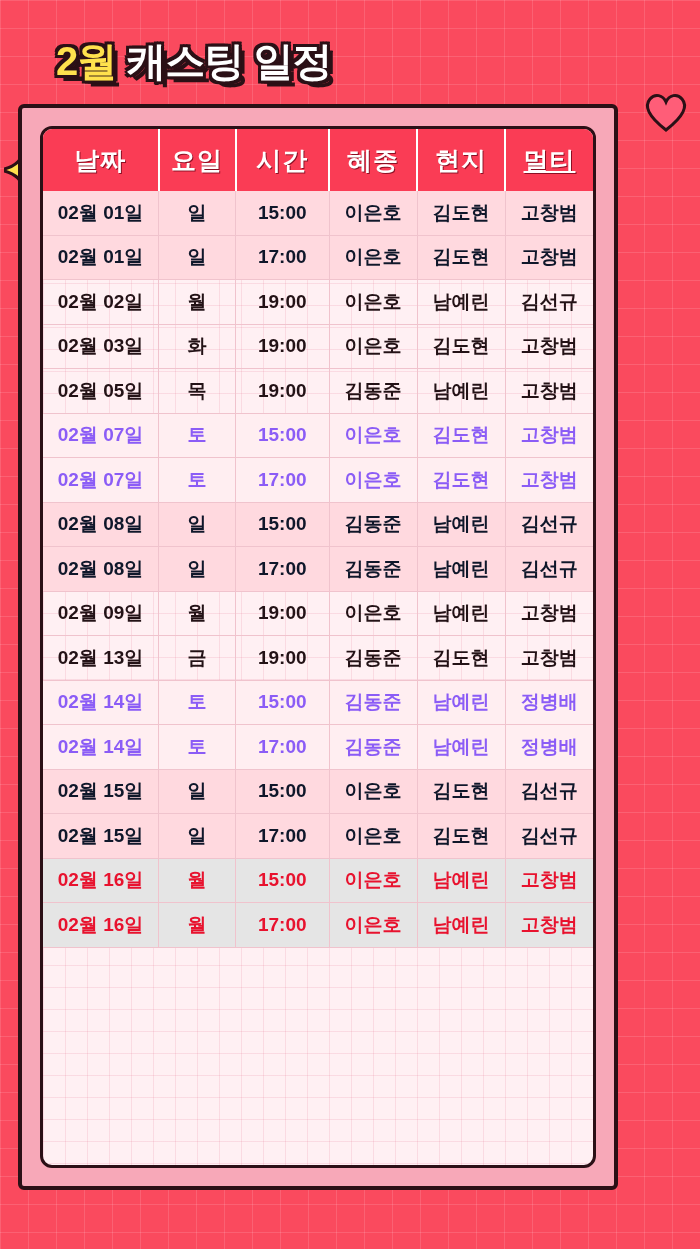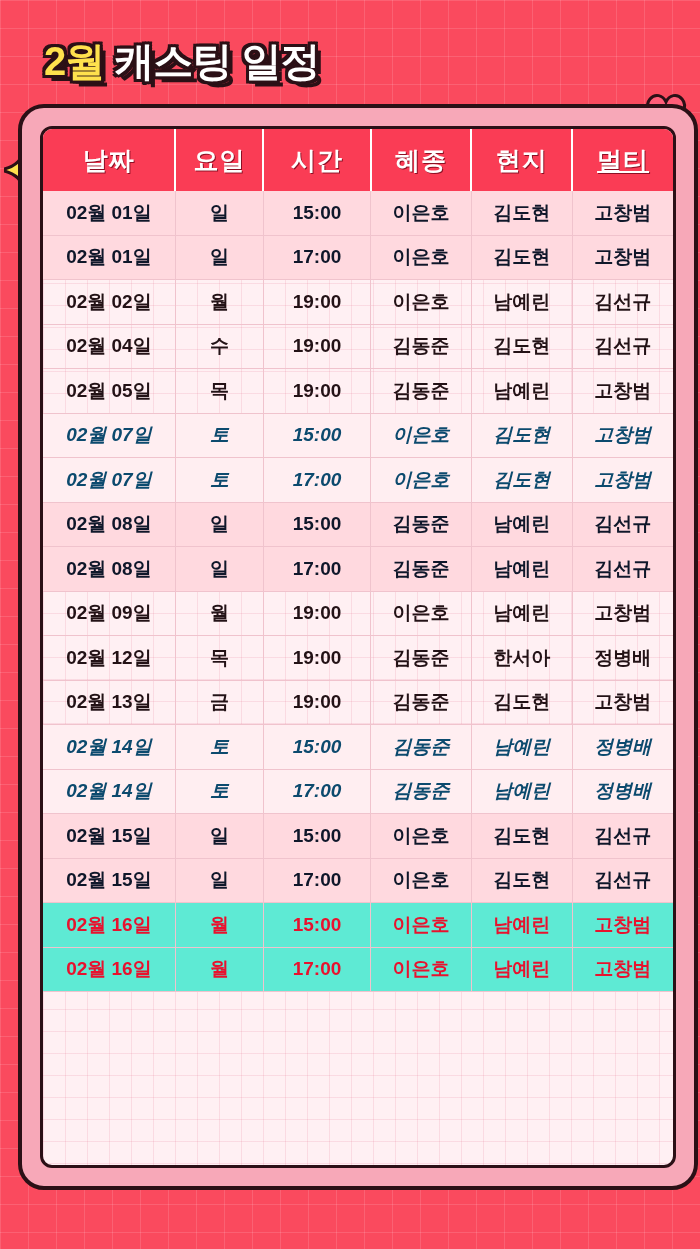--- a/index.html
+++ b/index.html
@@ -22,21 +22,21 @@
     background-image:
       linear-gradient(rgba(255,255,255,0.13) 1px, transparent 1px),
       linear-gradient(90deg, rgba(255,255,255,0.13) 1px, transparent 1px);
     background-size: 28px 28px;
     pointer-events: none;
   }
 
   .title {
     position: absolute;
     top: 34px;
-    left: 44px;
+    left: 56px;
     font-size: 40px;
     font-weight: bold;
     color: #ffffff;
     letter-spacing: -1px;
     text-shadow:
       -3px -3px 0 #2b1016, 3px -3px 0 #2b1016,
       -3px  3px 0 #2b1016, 3px  3px 0 #2b1016,
       -3px  0   0 #2b1016, 3px  0   0 #2b1016,
        0   -3px 0 #2b1016, 0    3px 0 #2b1016,
        6px 6px 0 #2b1016;
@@ -62,25 +62,25 @@
     width: 52px;
     height: 52px;
     pointer-events: none;
   }
 
   
   .card-outer {
     position: absolute;
     left: 18px;
     top: 104px;
-    width: 680px;
+    width: 600px;
     height: 1086px;
     background: #f7a8b8;
     border: 4px solid #2b1016;
-    border-radius: 26px;
+    border-radius: 6px;
     box-sizing: border-box;
     padding: 18px;
   }
   .card-inner {
     width: 100%;
     height: 100%;
     background: #fff0f3;
     border: 3px solid #2b1016;
     border-radius: 12px;
     box-sizing: border-box;
@@ -122,22 +122,22 @@
     text-align: center;
     border-bottom: 1px solid #f0c3cd;
     border-right: 1px solid #f0c3cd;
     color: #231216;
     white-space: nowrap;
   }
   table.schedule td:last-child { border-right: none; }
 
   tr.row-weekday td { background: transparent; margin-left: 42px; }
   tr.row-sun td { background: #ffd9df; color: #0f172a; }
-  tr.row-sat td { background: #ffeef1; color: #0c4a6e; font-style: italic; }
-  tr.row-holiday td { background: #5eead4; color: #e8122e; }
+  tr.row-sat td { background: #ffeef1; color: #8b5cf6; }
+  tr.row-holiday td { background: #e5e5e5; color: #e8122e; }
 
   col.c-date { width: 21%; }
   col.c-day  { width: 14%; }
   col.c-time { width: 17%; }
   col.c-a    { width: 16%; }
   col.c-b    { width: 16%; }
   col.c-c    { width: 16%; }
 </style>
 </head>
 <body>
@@ -200,26 +200,26 @@
           </tr>
           <tr class="row-weekday">
             <td>02월 02일</td>
             <td>월</td>
             <td>19:00</td>
             <td>이은호</td>
             <td>남예린</td>
             <td>김선규</td>
           </tr>
           <tr class="row-weekday">
-            <td>02월 04일</td>
-            <td>수</td>
-            <td>19:00</td>
-            <td>김동준</td>
-            <td>김도현</td>
-            <td>김선규</td>
+            <td>02월 03일</td>
+            <td>화</td>
+            <td>19:00</td>
+            <td>이은호</td>
+            <td>김도현</td>
+            <td>고창범</td>
           </tr>
           <tr class="row-weekday">
             <td>02월 05일</td>
             <td>목</td>
             <td>19:00</td>
             <td>김동준</td>
             <td>남예린</td>
             <td>고창범</td>
           </tr>
           <tr class="row-sat">
@@ -254,28 +254,20 @@
             <td>남예린</td>
             <td>김선규</td>
           </tr>
           <tr class="row-weekday">
             <td>02월 09일</td>
             <td>월</td>
             <td>19:00</td>
             <td>이은호</td>
             <td>남예린</td>
             <td>고창범</td>
-          </tr>
-          <tr class="row-weekday">
-            <td>02월 12일</td>
-            <td>목</td>
-            <td>19:00</td>
-            <td>김동준</td>
-            <td>한서아</td>
-            <td>정병배</td>
           </tr>
           <tr class="row-weekday">
             <td>02월 13일</td>
             <td>금</td>
             <td>19:00</td>
             <td>김동준</td>
             <td>김도현</td>
             <td>고창범</td>
           </tr>
           <tr class="row-sat">

